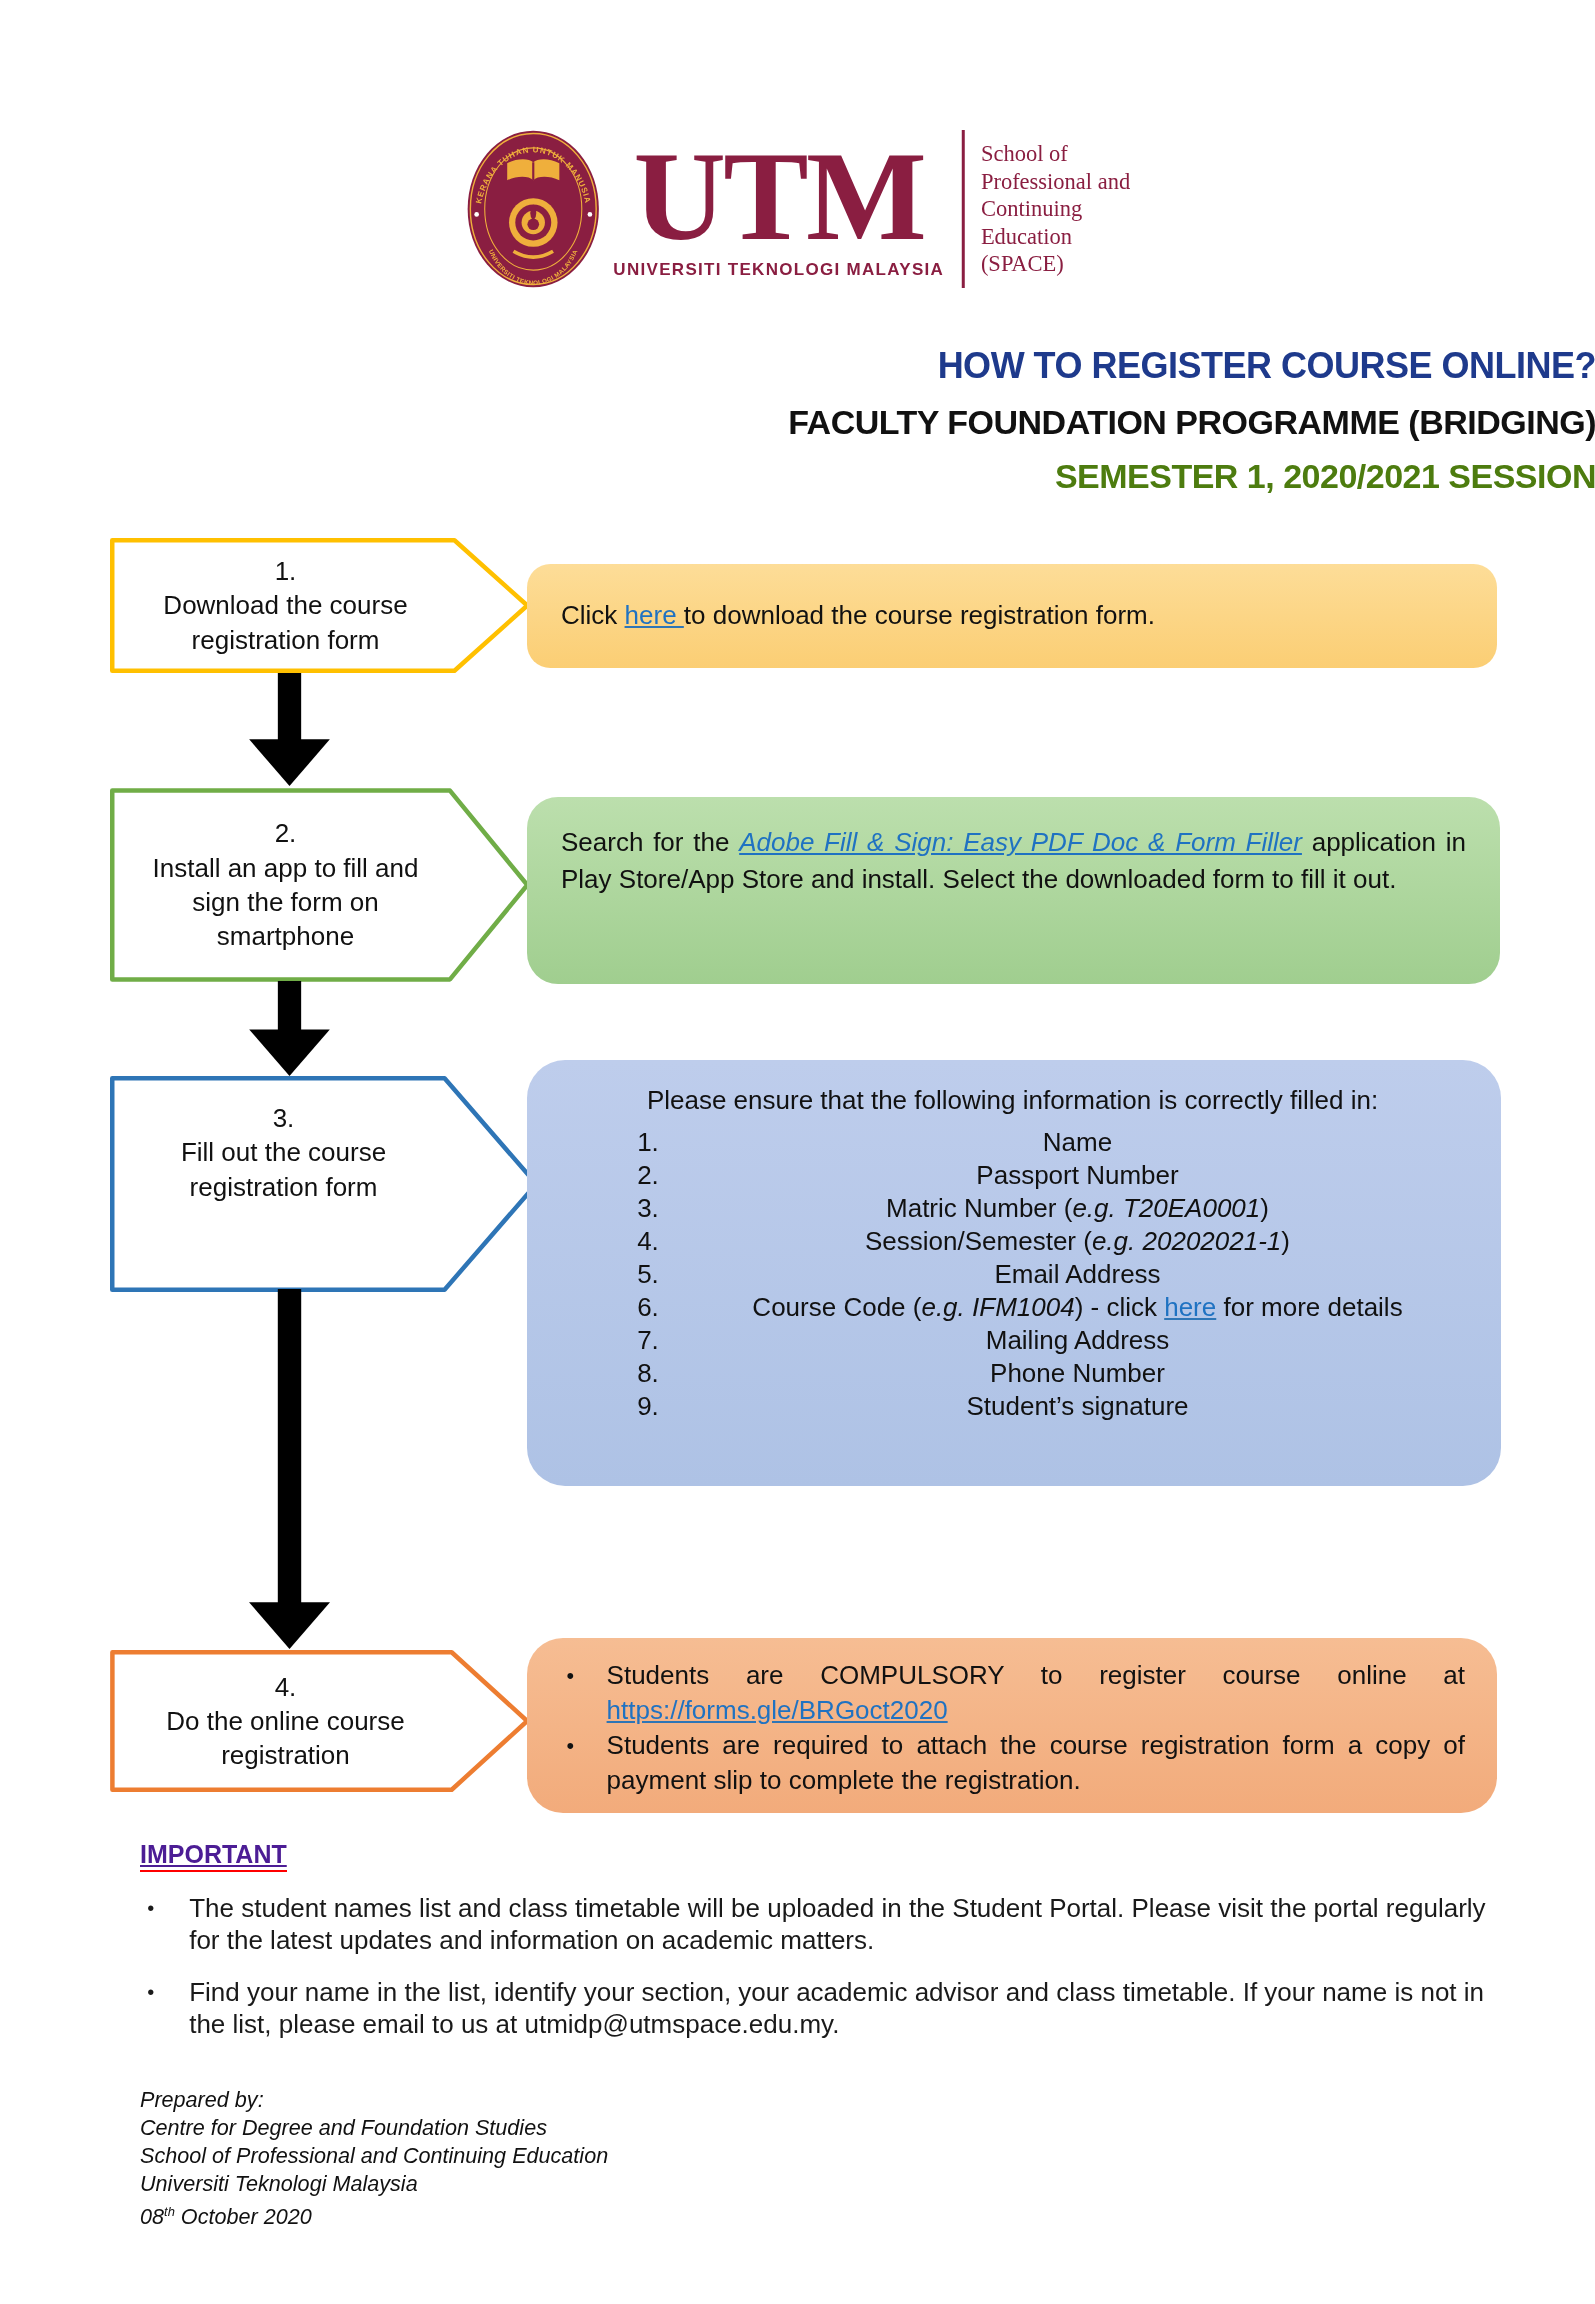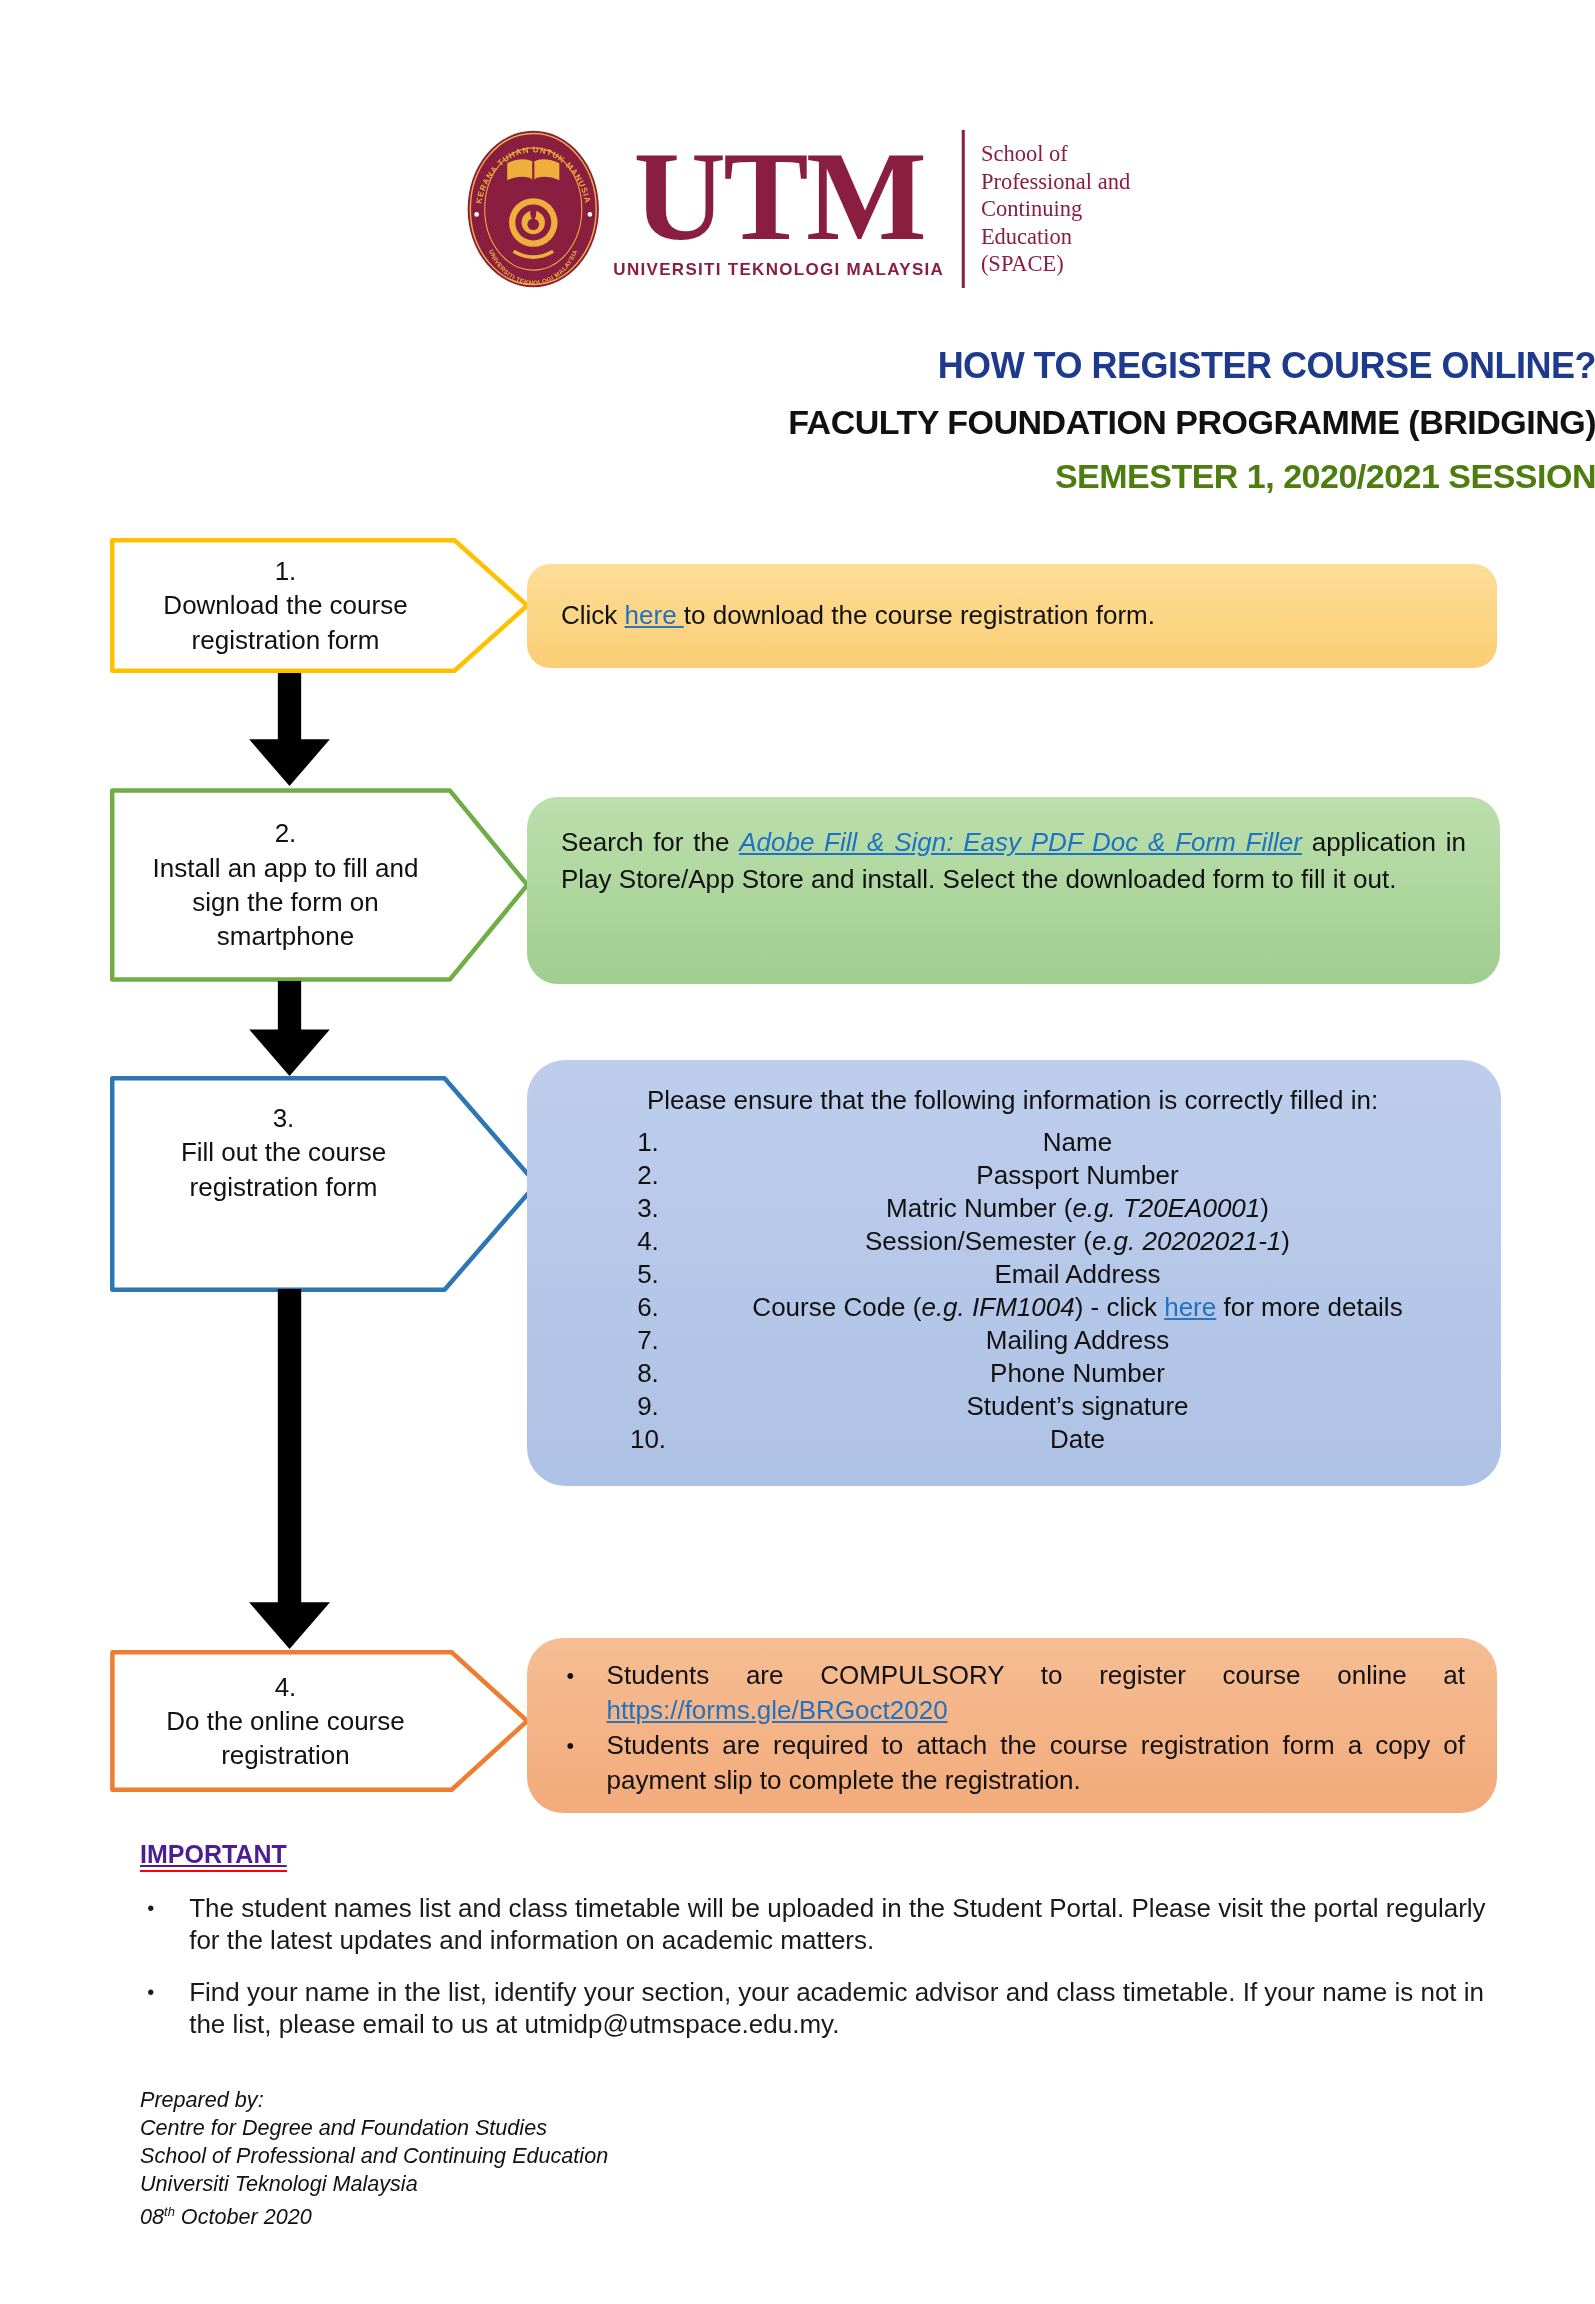--- a/index.html
+++ b/index.html
@@ -193,24 +193,20 @@
         <span class="li-text"><span class="seg">Mailing Address</span></span>
       </div>
       <div class="li">
         <span class="li-marker">8.</span>
         <span class="li-text"><span class="seg">Phone Number</span></span>
       </div>
       <div class="li">
         <span class="li-marker">9.</span>
         <span class="li-text"><span class="seg">Student’s signature</span></span>
       </div>
-      <div class="li">
-        <span class="li-marker">10.</span>
-        <span class="li-text"><span class="seg">Date</span></span>
-      </div>
     </div>
 </div>
 
 <svg class="arrow" style="left:249px;top:1289px;" width="81" height="360" viewBox="0 0 90 400">
   <rect x="32" y="0" width="26" height="352" fill="#000"></rect>
   <polygon points="0,348 90,348 45,400" fill="#000"></polygon>
 </svg>
 
 <div class="pent" style="left:110px;top:1650px;width:420px;height:142px;">
   <svg width="420" height="142" viewBox="0 0 467 158">

